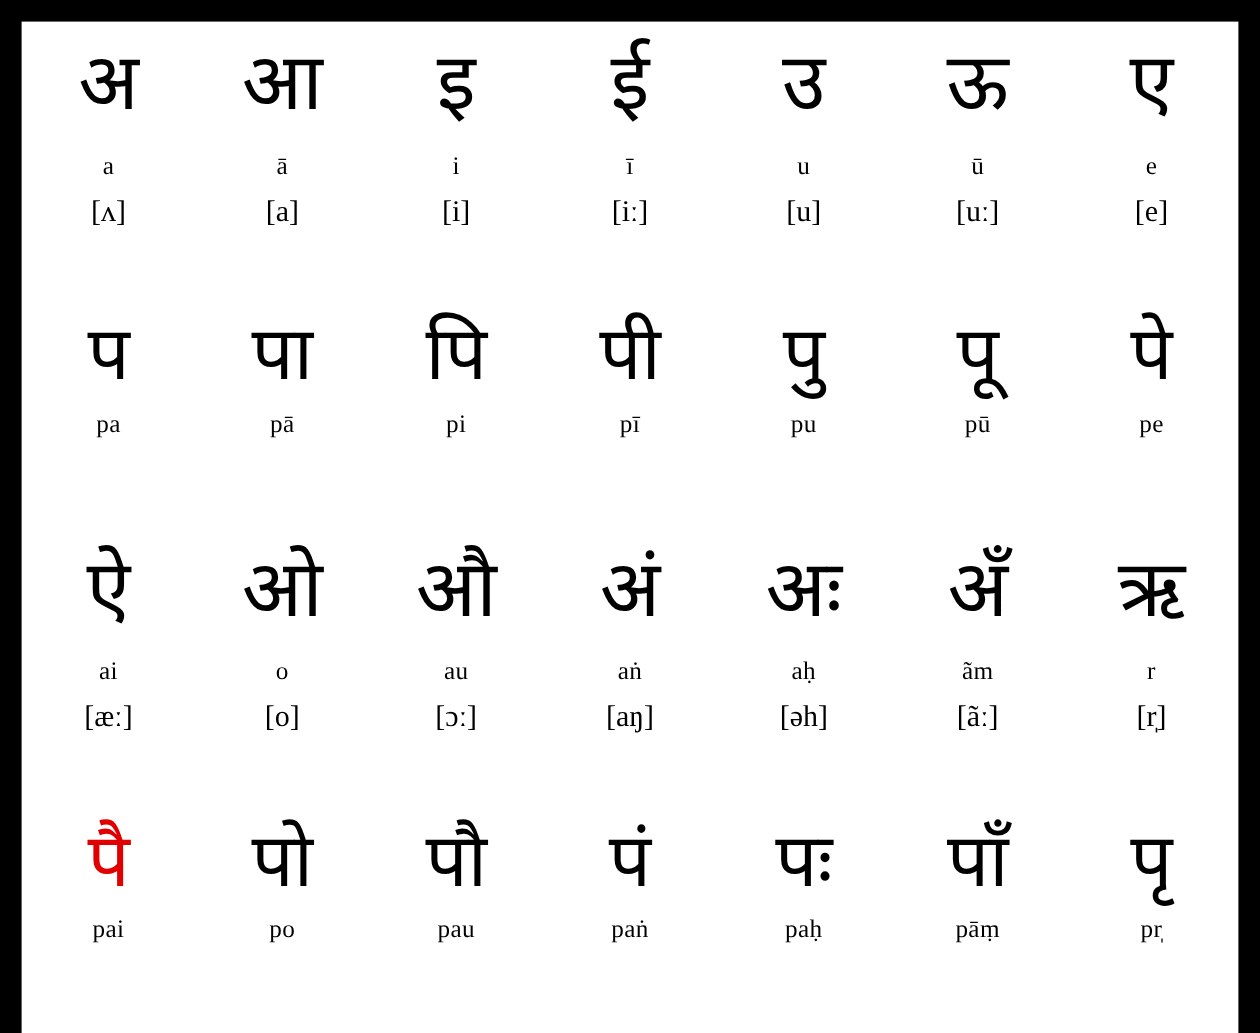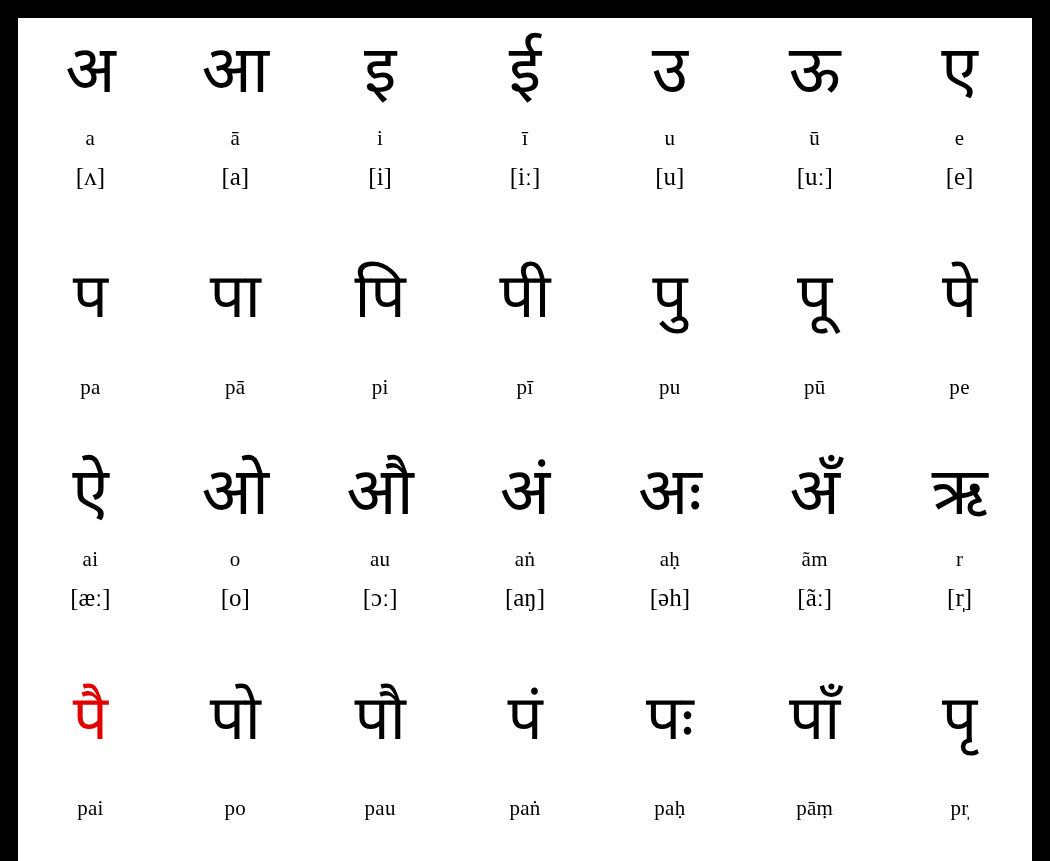--- a/index.html
+++ b/index.html
@@ -70,21 +70,21 @@
     margin-top: 18px;
     letter-spacing: 0.3px;
   }
   .ipa {
     font-family: "Liberation Serif", serif;
     font-size: 25px;
     color: #000000;
     margin-top: 12px;
   }
   .translit-cons {
-    margin-top: 42px;
+    margin-top: 8px;
     text-align: right;
   }
   .red {
     color: #e00000;
   }
   .mark {
     color: #e00000;
   }
 </style>
 </head>

